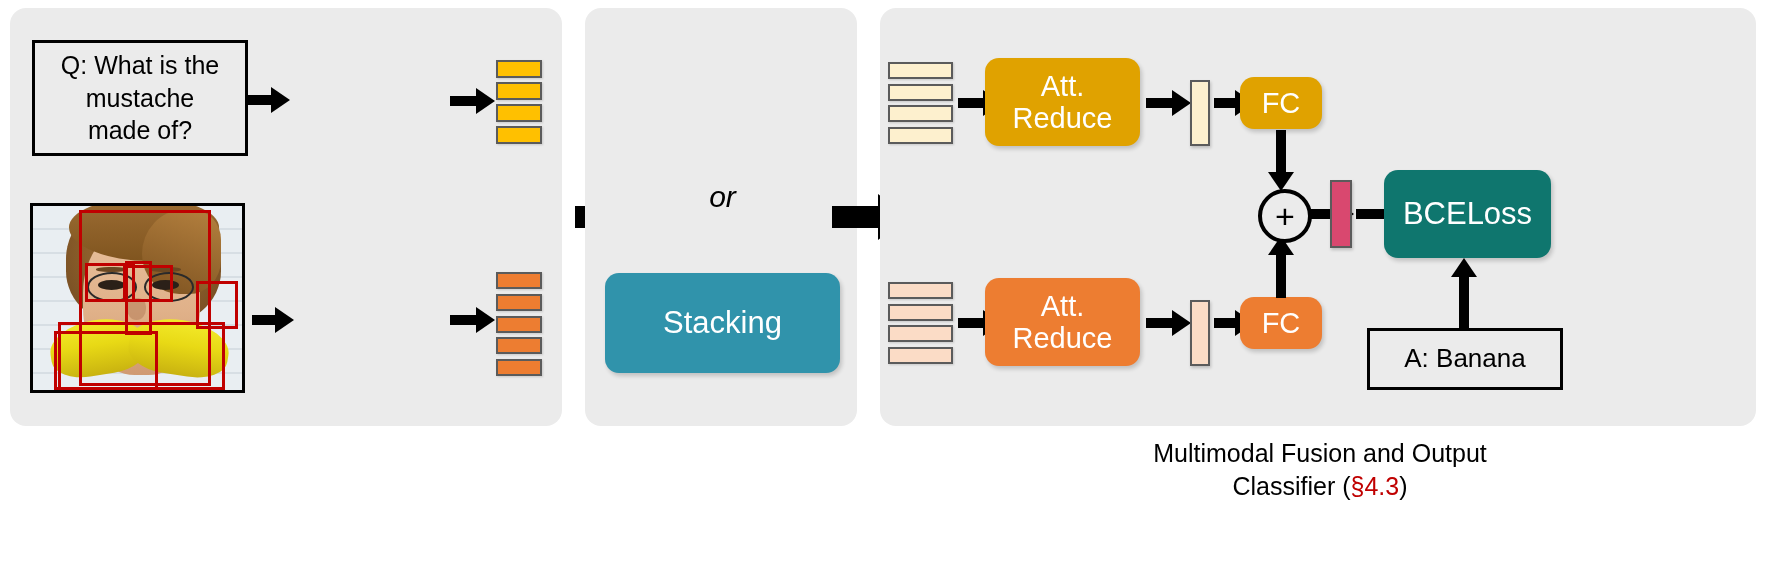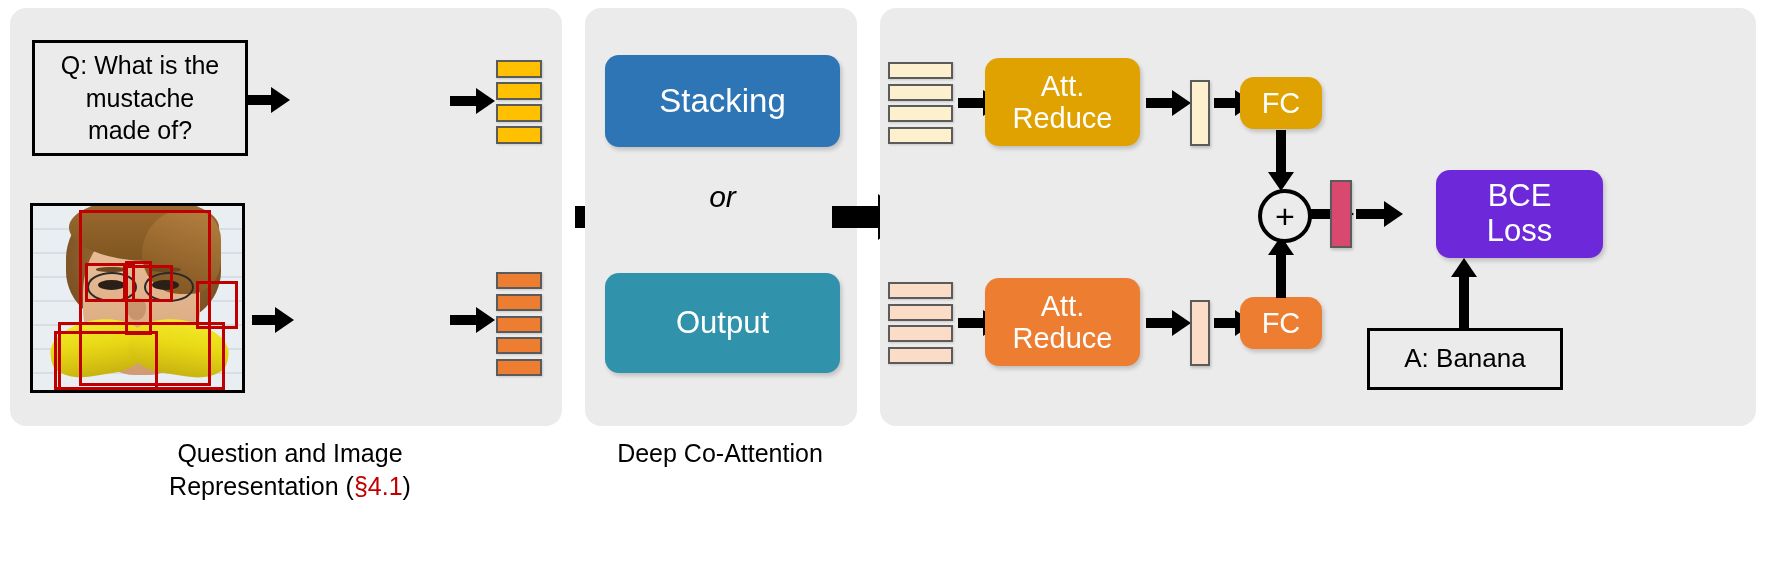--- a/index.html
+++ b/index.html
@@ -298,48 +298,38 @@
   </div>
 
   <div class="stack" style="left:496px; top:272px; width:46px; height:104px;">
     <div class="cell" style="height:17px; background:#ed7d31;"></div>
     <div class="cell" style="height:17px; background:#ed7d31;"></div>
     <div class="cell" style="height:17px; background:#ed7d31;"></div>
     <div class="cell" style="height:17px; background:#ed7d31;"></div>
     <div class="cell" style="height:17px; background:#ed7d31;"></div>
   </div>
 
-  <div class="caption" style="left:60px; top:437px; width:460px;">
-    <div>Question and Image</div>
-    <div>
-      <span>Representation (</span><span class="sect">§4.1</span><span>)</span>
-    </div>
-  </div>
 
   <div class="arrow-h thick" style="left:575px; top:217px; width:76px;">
     <div class="shaft" style="width:48px;"></div>
       <div class="head" style="left:46px;"></div>
   </div>
 
   <div class="panel" style="left:585px; top:8px; width:272px; height:418px;"></div>
 
-  <div class="rbox" style="left:605px; top:55px; width:235px; height:92px; background:#2e75b6; font-size:33px;">
-    <span>Stacking</span>
-  </div>
 
   <div class="or-label" style="left:605px; top:180px; width:235px;font-style:italic;">
     <span>or</span>
   </div>
 
   <div class="rbox" style="left:605px; top:273px; width:235px; height:100px; background:#3093ab; font-size:31px; flex-direction:column;">
-    <span>Output</span>
+    <span>Stacking</span>
   </div>
 
   <div class="caption" style="left:570px; top:437px; width:300px;">
-    <div>Deep Co-Attention</div>
   </div>
 
   <div class="arrow-h thick" style="left:832px; top:217px; width:76px;">
     <div class="shaft" style="width:48px;"></div>
       <div class="head" style="left:46px;"></div>
   </div>
 
   <div class="panel" style="left:880px; top:8px; width:876px; height:418px;"></div>
 
   <div class="stack" style="left:888px; top:62px; width:65px; height:82px;">
@@ -427,28 +417,34 @@
       <div class="head" style="left:25px;"></div>
   </div>
 
   <div class="vbar" style="left:1330px; top:180px; width:22px; height:68px; background:#d9486f;"></div>
 
   <div class="arrow-h" style="left:1356px; top:214px; width:48px;">
     <div class="shaft" style="width:29px;"></div>
       <div class="head" style="left:28px;"></div>
   </div>
 
-  <div class="rbox" style="left:1436px; top:170px; width:167px; height:88px; background:#6d28d9; font-size:31px; flex-direction:column;">
+  <div class="rbox" style="left:1384px; top:170px; width:167px; height:88px; background:#0f766e; font-size:31px; flex-direction:row;">
     <span>BCE</span>
     <span>Loss</span>
   </div>
 
   <div class="sqbox" style="left:1367px; top:328px; width:190px; height:56px; font-size:26px;">
     <span>A: Banana</span>
   </div>
 
   <div class="arrow-v up" style="left:1464px; top:258px; height:72px;">
     <div class="shaft" style="top:18px; height:54px;"></div>
       <div class="head" style="top:0px;"></div>
   </div>
 
+  <div class="caption" style="left:1010px; top:437px; width:620px;">
+    <div>Multimodal Fusion and Output</div>
+    <div>
+      <span>Classifier (</span><span class="sect">§4.3</span><span>)</span>
+    </div>
+  </div>
 
 </div>
 
 </body></html>

